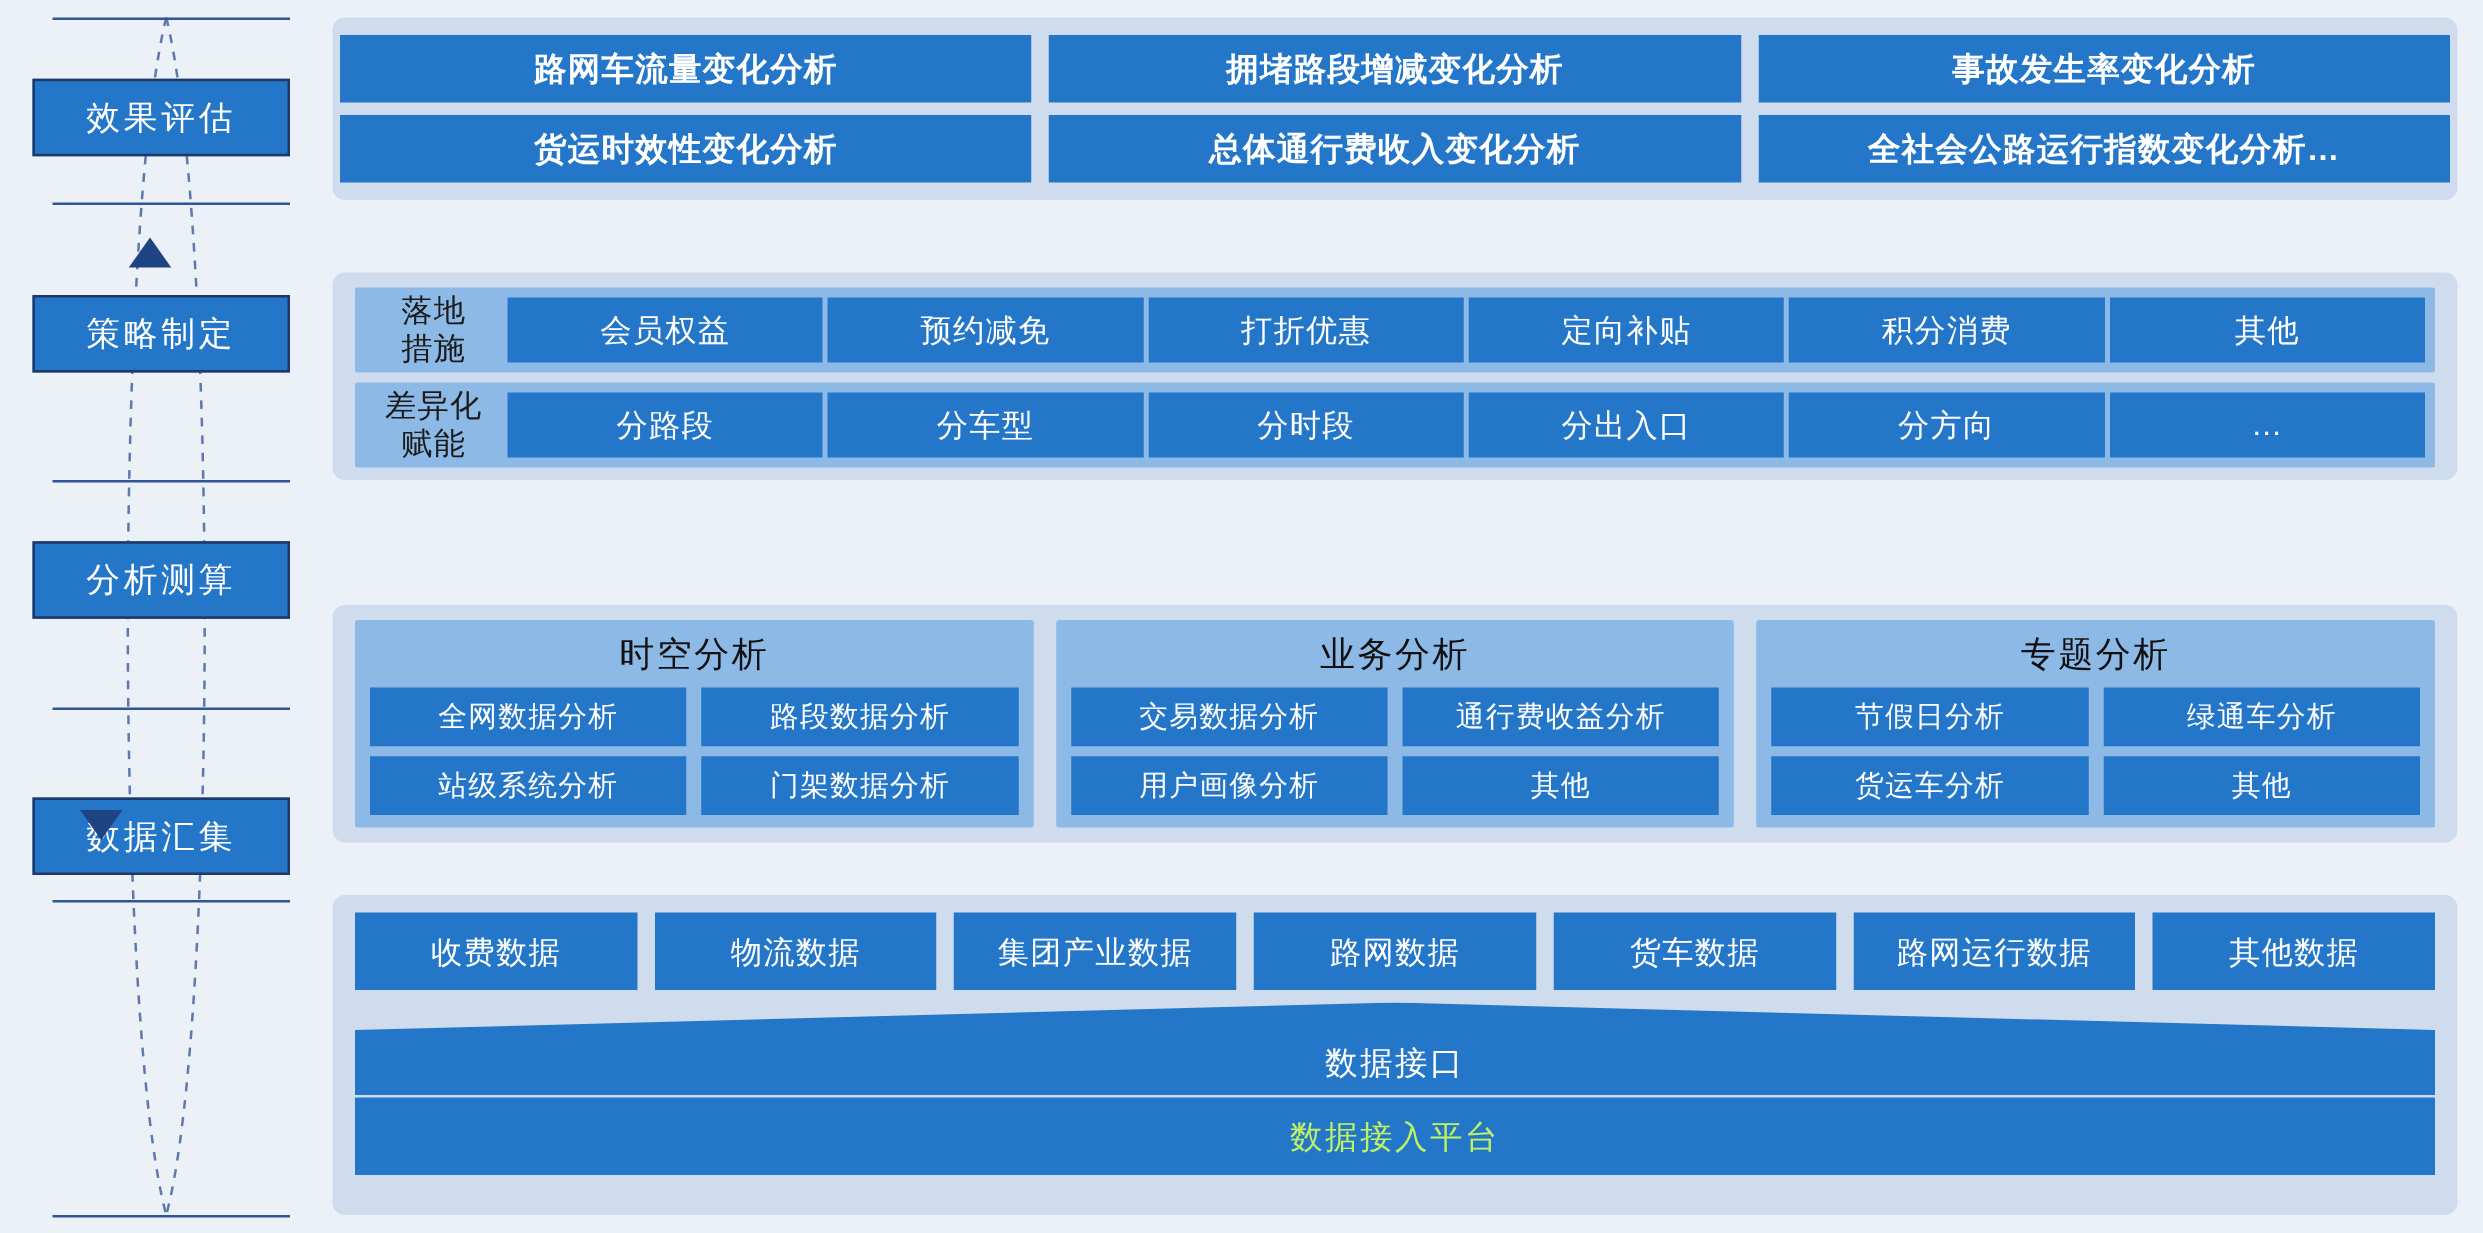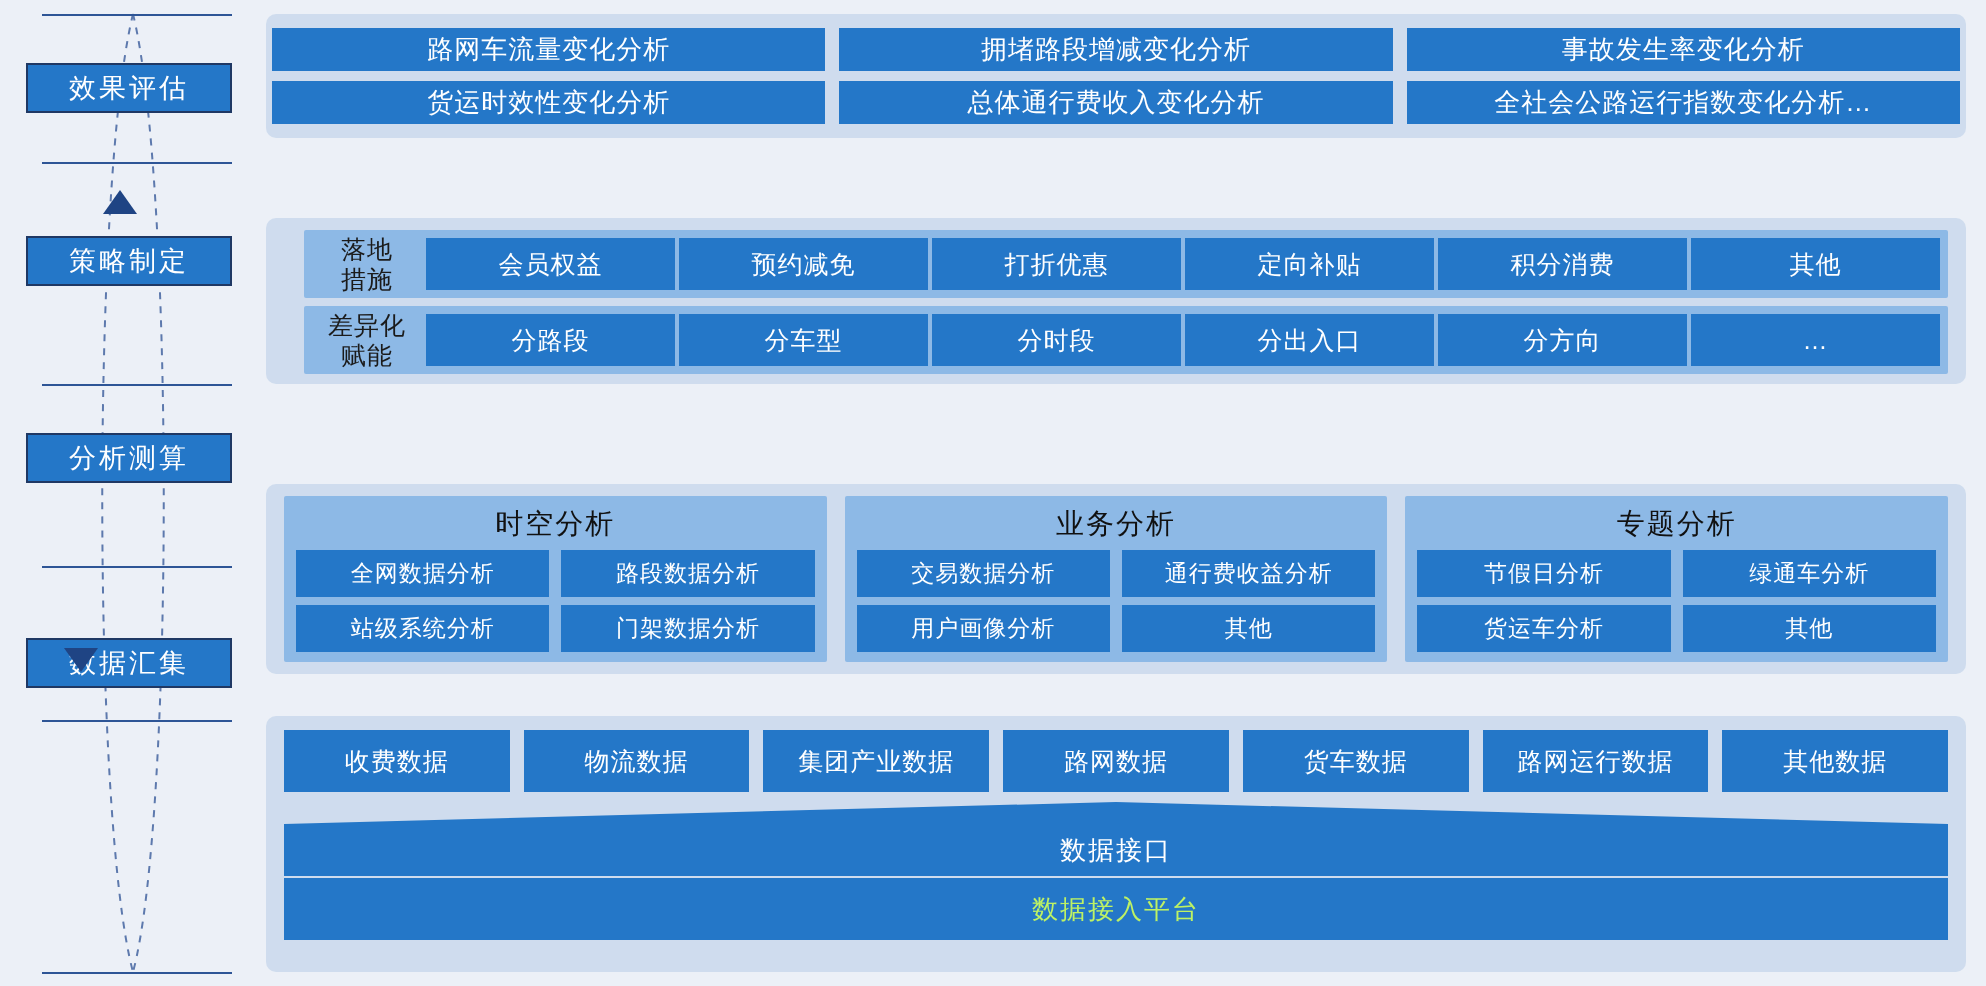--- a/index.html
+++ b/index.html
@@ -11,57 +11,57 @@
     position:relative;
   }
   #root{position:relative;width:1986px;height:986px;}
 
   
   .rail{position:absolute;left:0;top:0;width:246px;height:986px;}
   .rail-line{position:absolute;left:42px;width:190px;height:0;border-top:2px solid #2e5596;}
   .rail-curve{position:absolute;left:0;top:0;width:246px;height:986px;}
 
   .stage{
-    position:absolute;left:26px;width:206px;height:50px;
+    position:absolute;left:26px;width:206px;height:62px;
     background:#2477c8;border:2px solid #1f3864;
     display:flex;align-items:center;justify-content:center;
     color:#fff;font-size:27px;letter-spacing:3px;font-weight:400;
     box-sizing:border-box;
   }
 
   .arrow-up,.arrow-down{position:absolute;width:0;height:0;}
   .arrow-up{border-left:17px solid transparent;border-right:17px solid transparent;border-bottom:24px solid #1f4484;}
   .arrow-down{border-left:17px solid transparent;border-right:17px solid transparent;border-top:24px solid #1f4484;}
 
   
   .panel{
     position:absolute;left:266px;width:1700px;
     background:#cfdcee;border-radius:10px;box-sizing:border-box;
   }
-  .p-eval{top:14px;height:124px;padding:14px 6px;}
+  .p-eval{top:14px;height:146px;padding:14px 6px;font-weight:bold;}
   .p-strat{top:218px;height:166px;padding:12px 18px;}
   .p-anal{top:484px;height:190px;padding:12px 18px;}
   .p-data{top:716px;height:256px;padding:14px 18px;}
 
   
   .chip{
     background:#2477c8;color:#fff;
     display:flex;align-items:center;justify-content:center;
     text-align:center;box-sizing:border-box;
     font-size:25px;letter-spacing:1px;
   }
 
   
   .eval-grid{display:grid;grid-template-columns:1fr 1fr 1fr;grid-template-rows:1fr 1fr;gap:10px 14px;height:100%;}
   .eval-grid .chip{font-size:26px;}
 
   
   .strat-row{
     display:flex;align-items:center;background:#8db9e6;
-    height:68px;border-radius:2px;padding:0 8px 0 4px;box-sizing:border-box;margin-left:20px;
+    height:68px;border-radius:2px;padding:0 8px 0 4px;box-sizing:border-box;
   }
   .strat-row + .strat-row{margin-top:8px;}
   .strat-label{
     width:118px;flex:0 0 118px;text-align:center;color:#1b1b1b;
     font-size:25px;line-height:30px;letter-spacing:1px;
   }
   .strat-items{display:grid;grid-template-columns:repeat(6,1fr);gap:4px;flex:1;}
   .strat-items .chip{height:52px;font-size:25px;}
 
   

